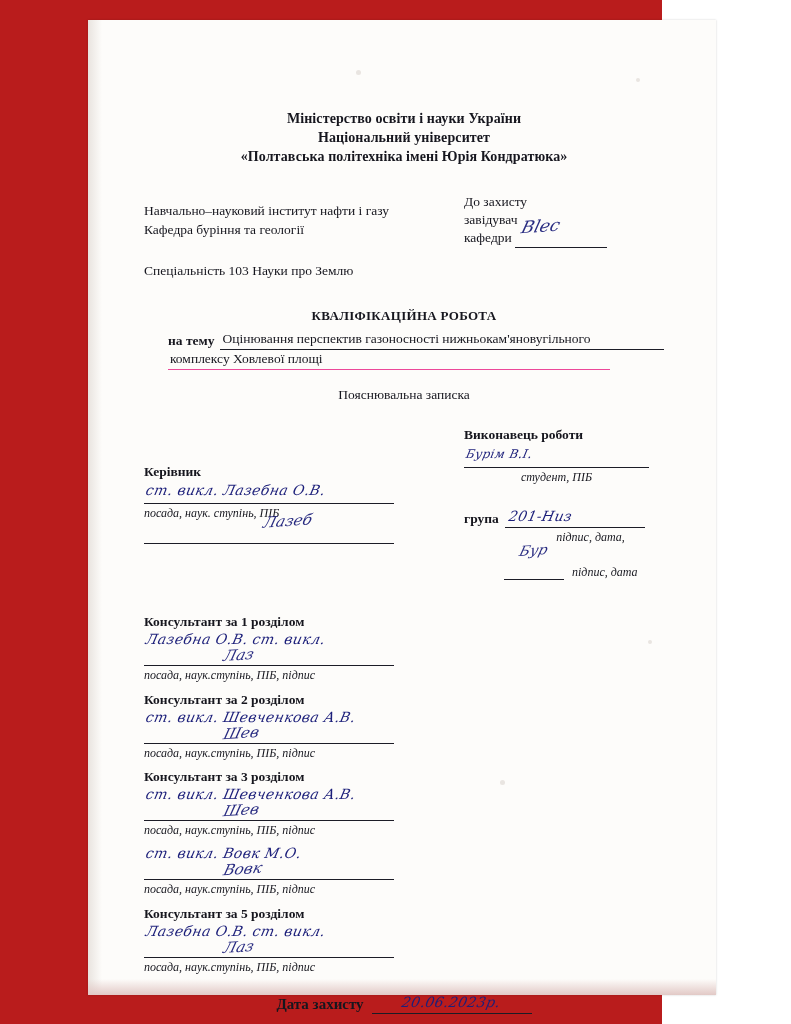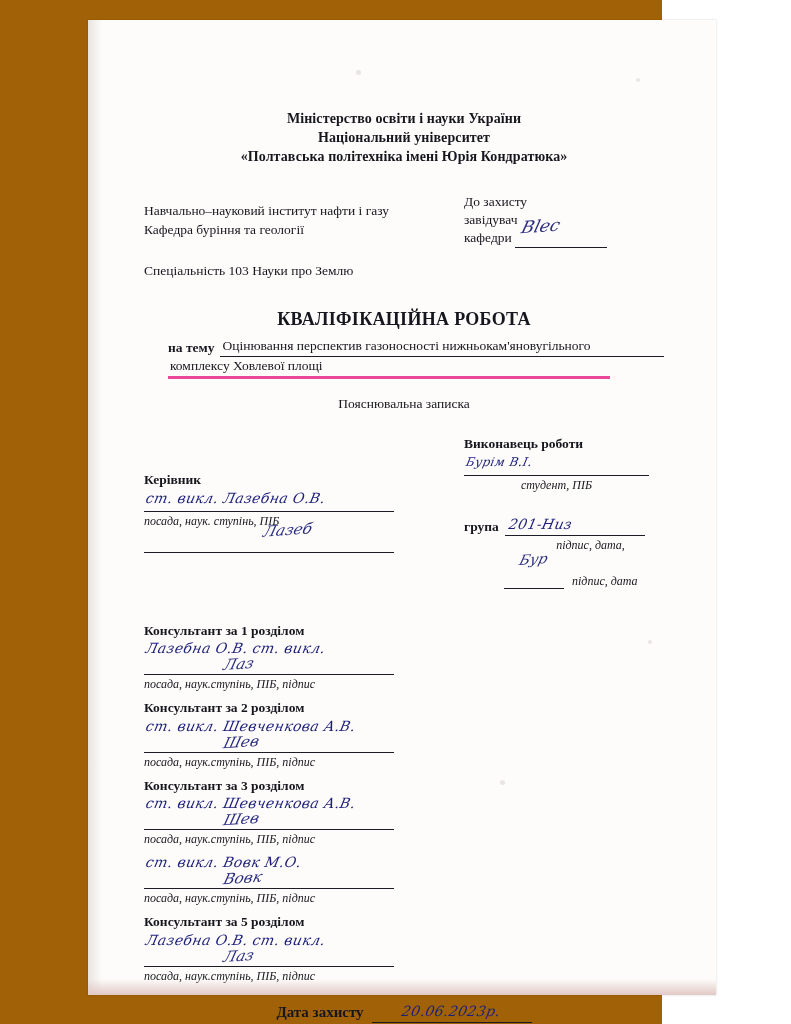--- a/index.html
+++ b/index.html
@@ -10,21 +10,21 @@
     width: 791px;
     height: 1024px;
     background: #ffffff;
     font-family: "Liberation Serif", serif;
     overflow: hidden;
   }
   .page {
     position: relative;
     width: 662px;
     height: 1024px;
-    background: #a16207;
+    background: #b91c1c;
   }
   
   .scan {
     position: absolute;
     left: 88px;
     top: 20px;
     width: 628px;
     height: 975px;
     background: #fdfcfa;
     box-shadow: 0 0 2px rgba(0,0,0,0.18);
@@ -59,32 +59,32 @@
   .center { text-align: center; }
   .b { font-weight: bold; }
   .header-line { font-weight: bold; font-size: 14px; letter-spacing: 0.1px; }
   .block-gap-1 { height: 26px; }
   .block-gap-2 { height: 14px; }
   .row { display: flex; align-items: center; }
   .left-col { width: 320px; }
   .right-col { width: 200px; }
   .title {
     font-weight: bold;
-    font-size: 18px;
+    font-size: 13px;
     letter-spacing: 0.3px;
   }
   .topic-line {
     position: relative;
     border-bottom: 1px solid #1c1c26;
     min-height: 19px;
     padding-left: 2px;
   }
   .topic-line2 {
     position: relative;
-    border-bottom: 3px solid #ec4899;
+    border-bottom: 1px solid #ec4899;
     min-height: 19px;
     padding-left: 2px;
     width: 440px;
   }
   .ul {
     display: inline-block;
     border-bottom: 1px solid #1c1c26;
   }
   .sig-underline {
     border-bottom: 1px solid #1c1c26;

